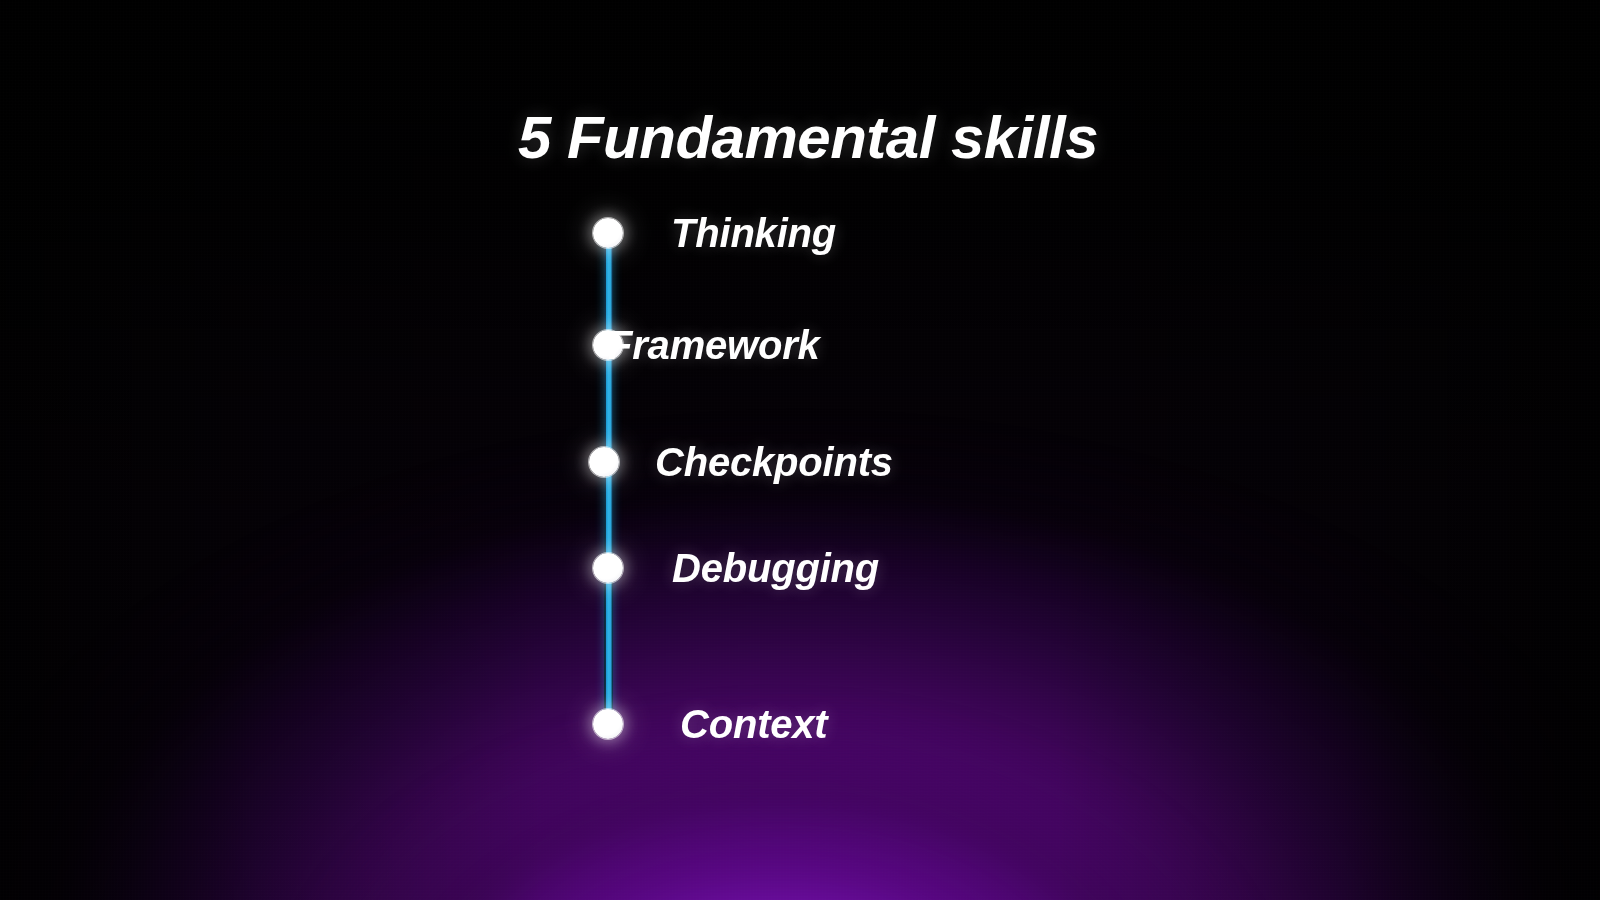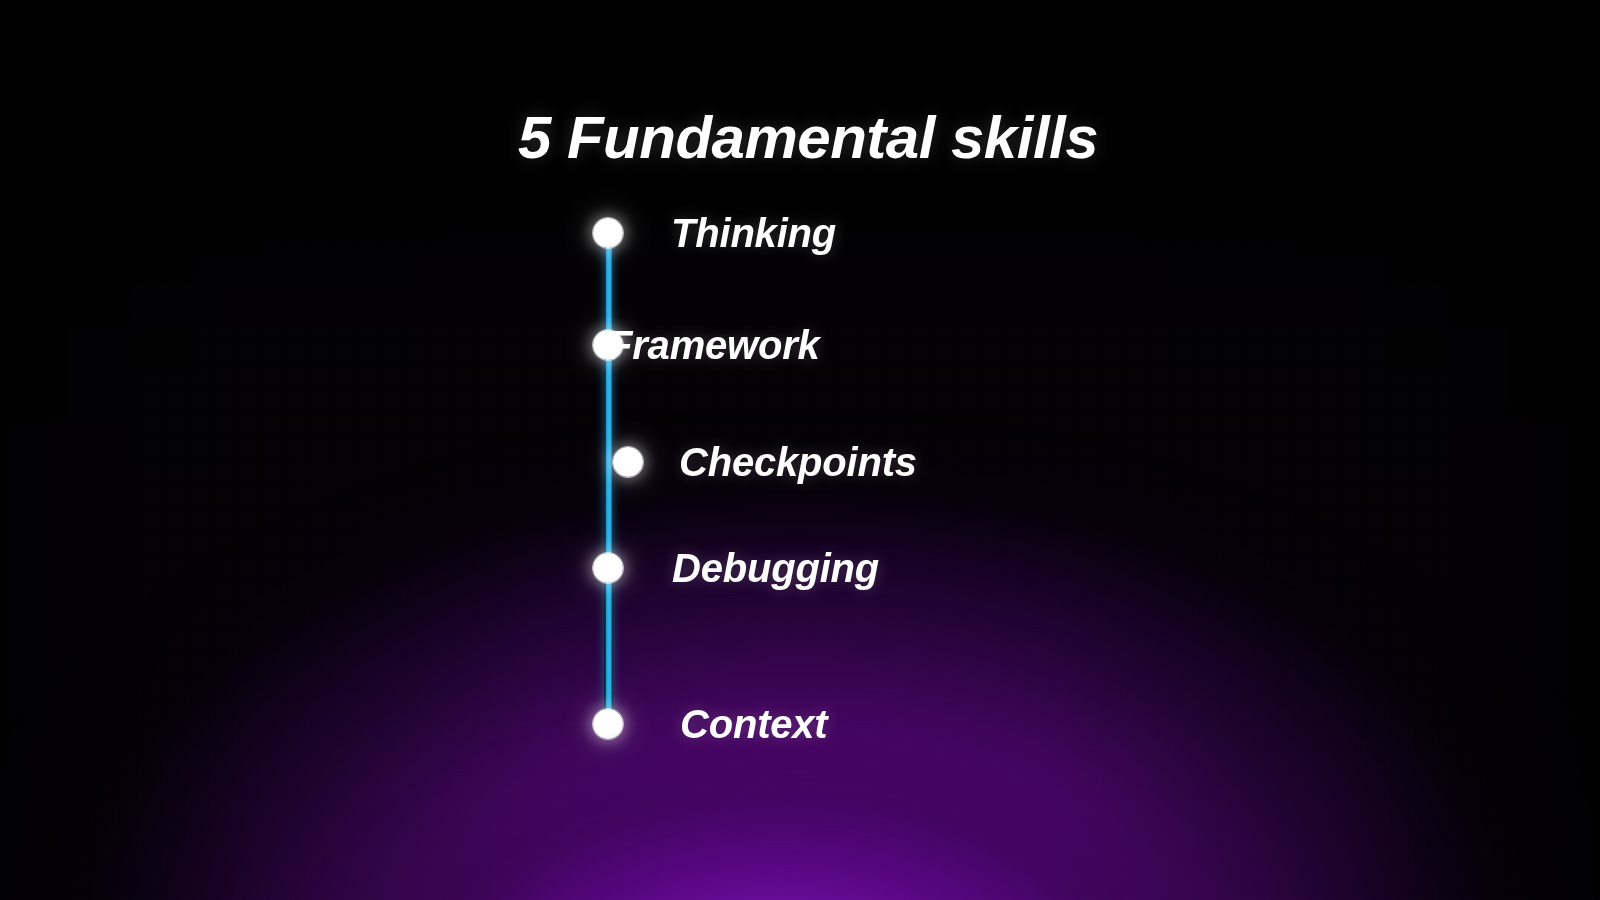--- a/index.html
+++ b/index.html
@@ -167,21 +167,21 @@
     <div class="track"></div>
 
   <div class="node" style="left: 608px; top: 233px;">
         <div class="dot"></div>
         <span class="node-label" style="margin-left: 63px;">Thinking</span>
       </div>
       <div class="node" style="left: 608px; top: 345px;">
         <div class="dot"></div>
         <span class="node-label" style="">Framework</span>
       </div>
-      <div class="node" style="left: 628px; top: 462px;">
+      <div class="node" style="left: 604px; top: 462px;">
         <div class="dot"></div>
         <span class="node-label" style="margin-left: 51px;">Checkpoints</span>
       </div>
       <div class="node" style="left: 608px; top: 568px;">
         <div class="dot"></div>
         <span class="node-label" style="margin-left: 64px;">Debugging</span>
       </div>
       <div class="node" style="left: 608px; top: 724px; text-align: right;">
         <div class="dot"></div>
         <span class="node-label" style="margin-left: 72px;">Context</span>

